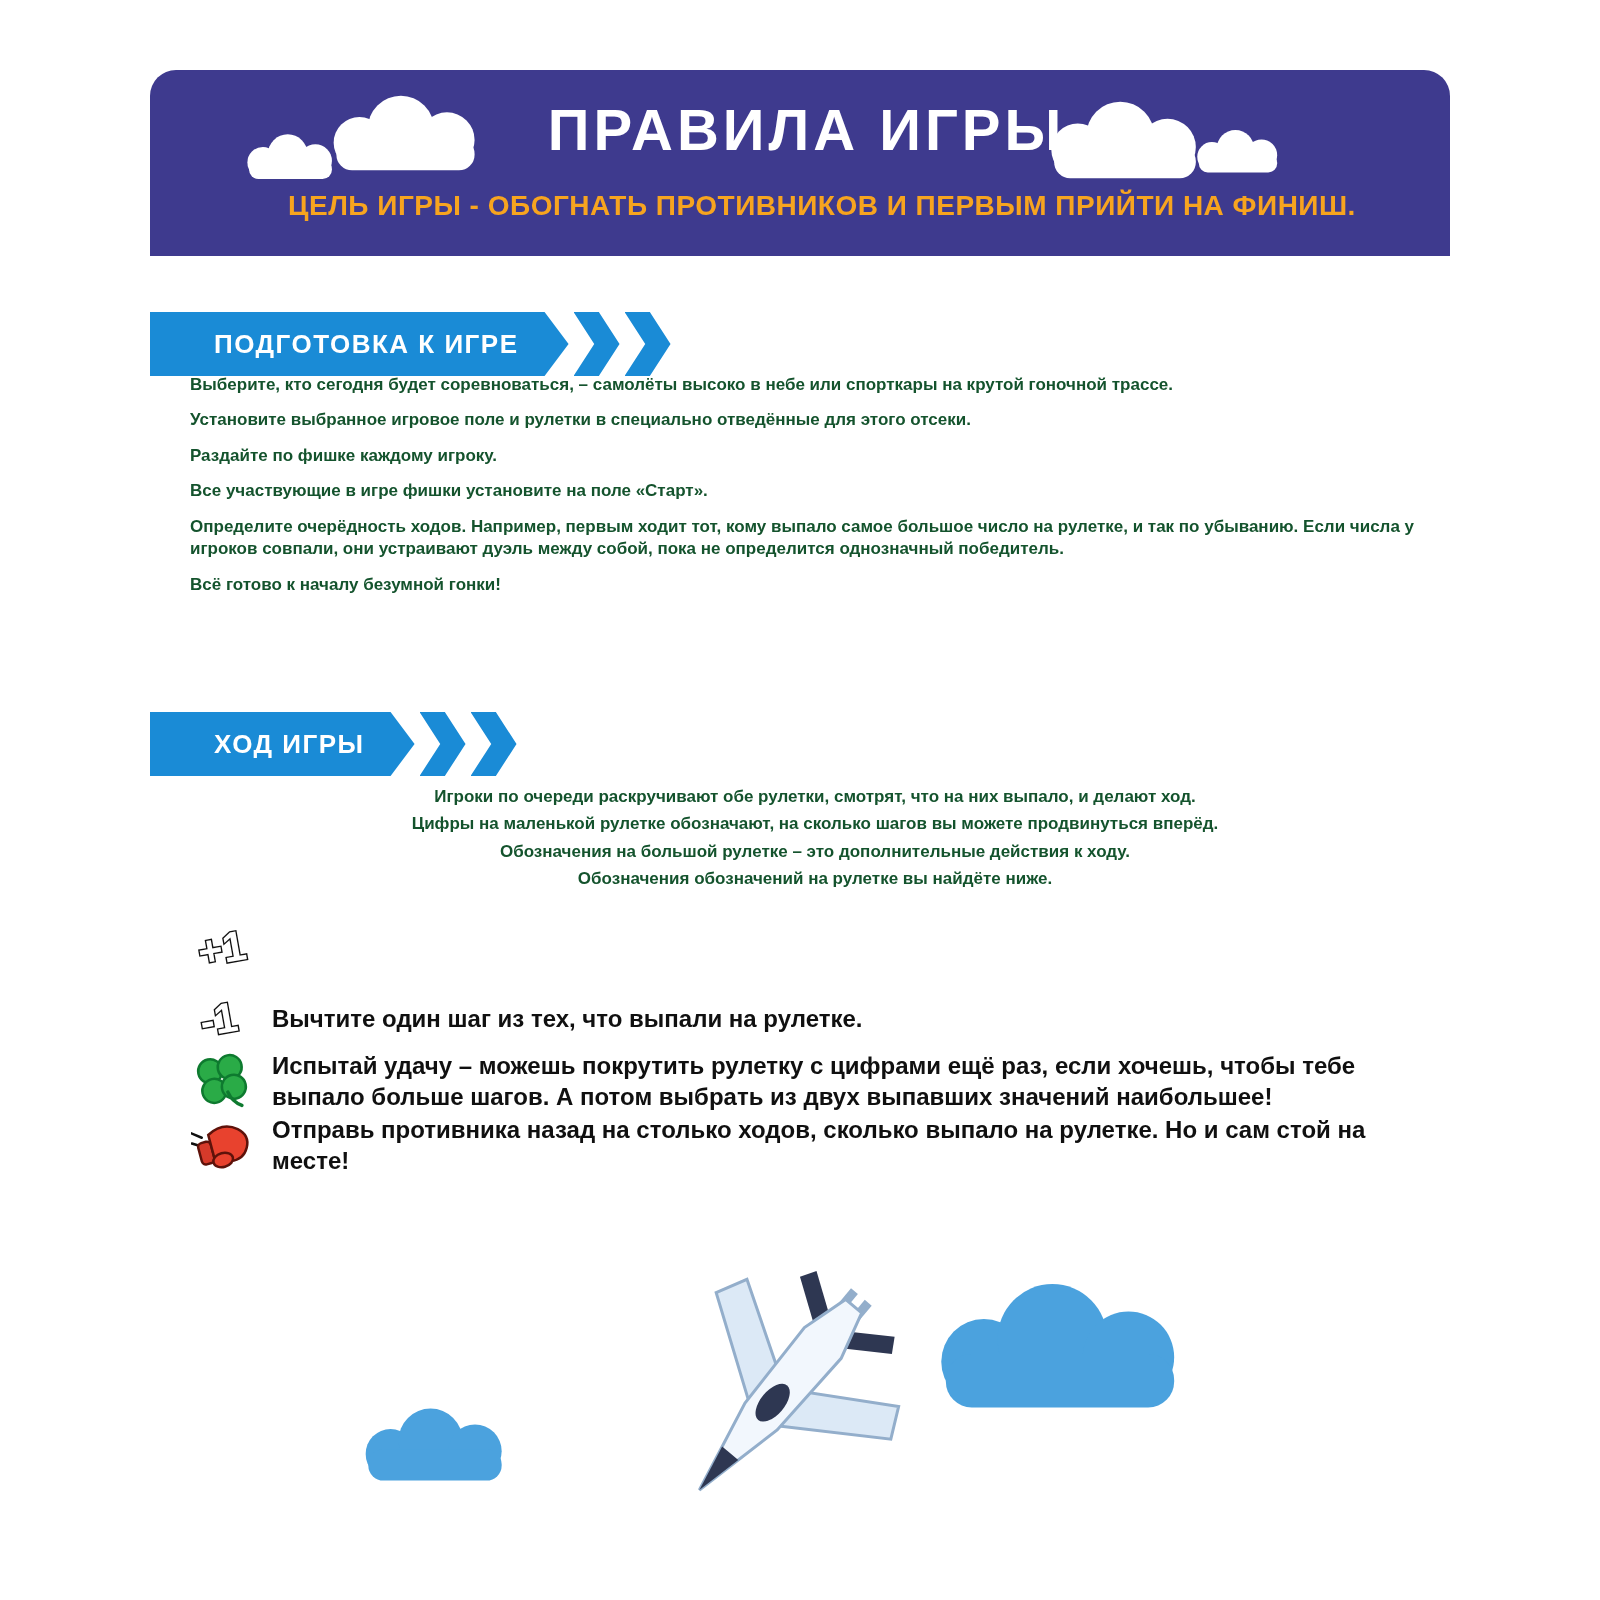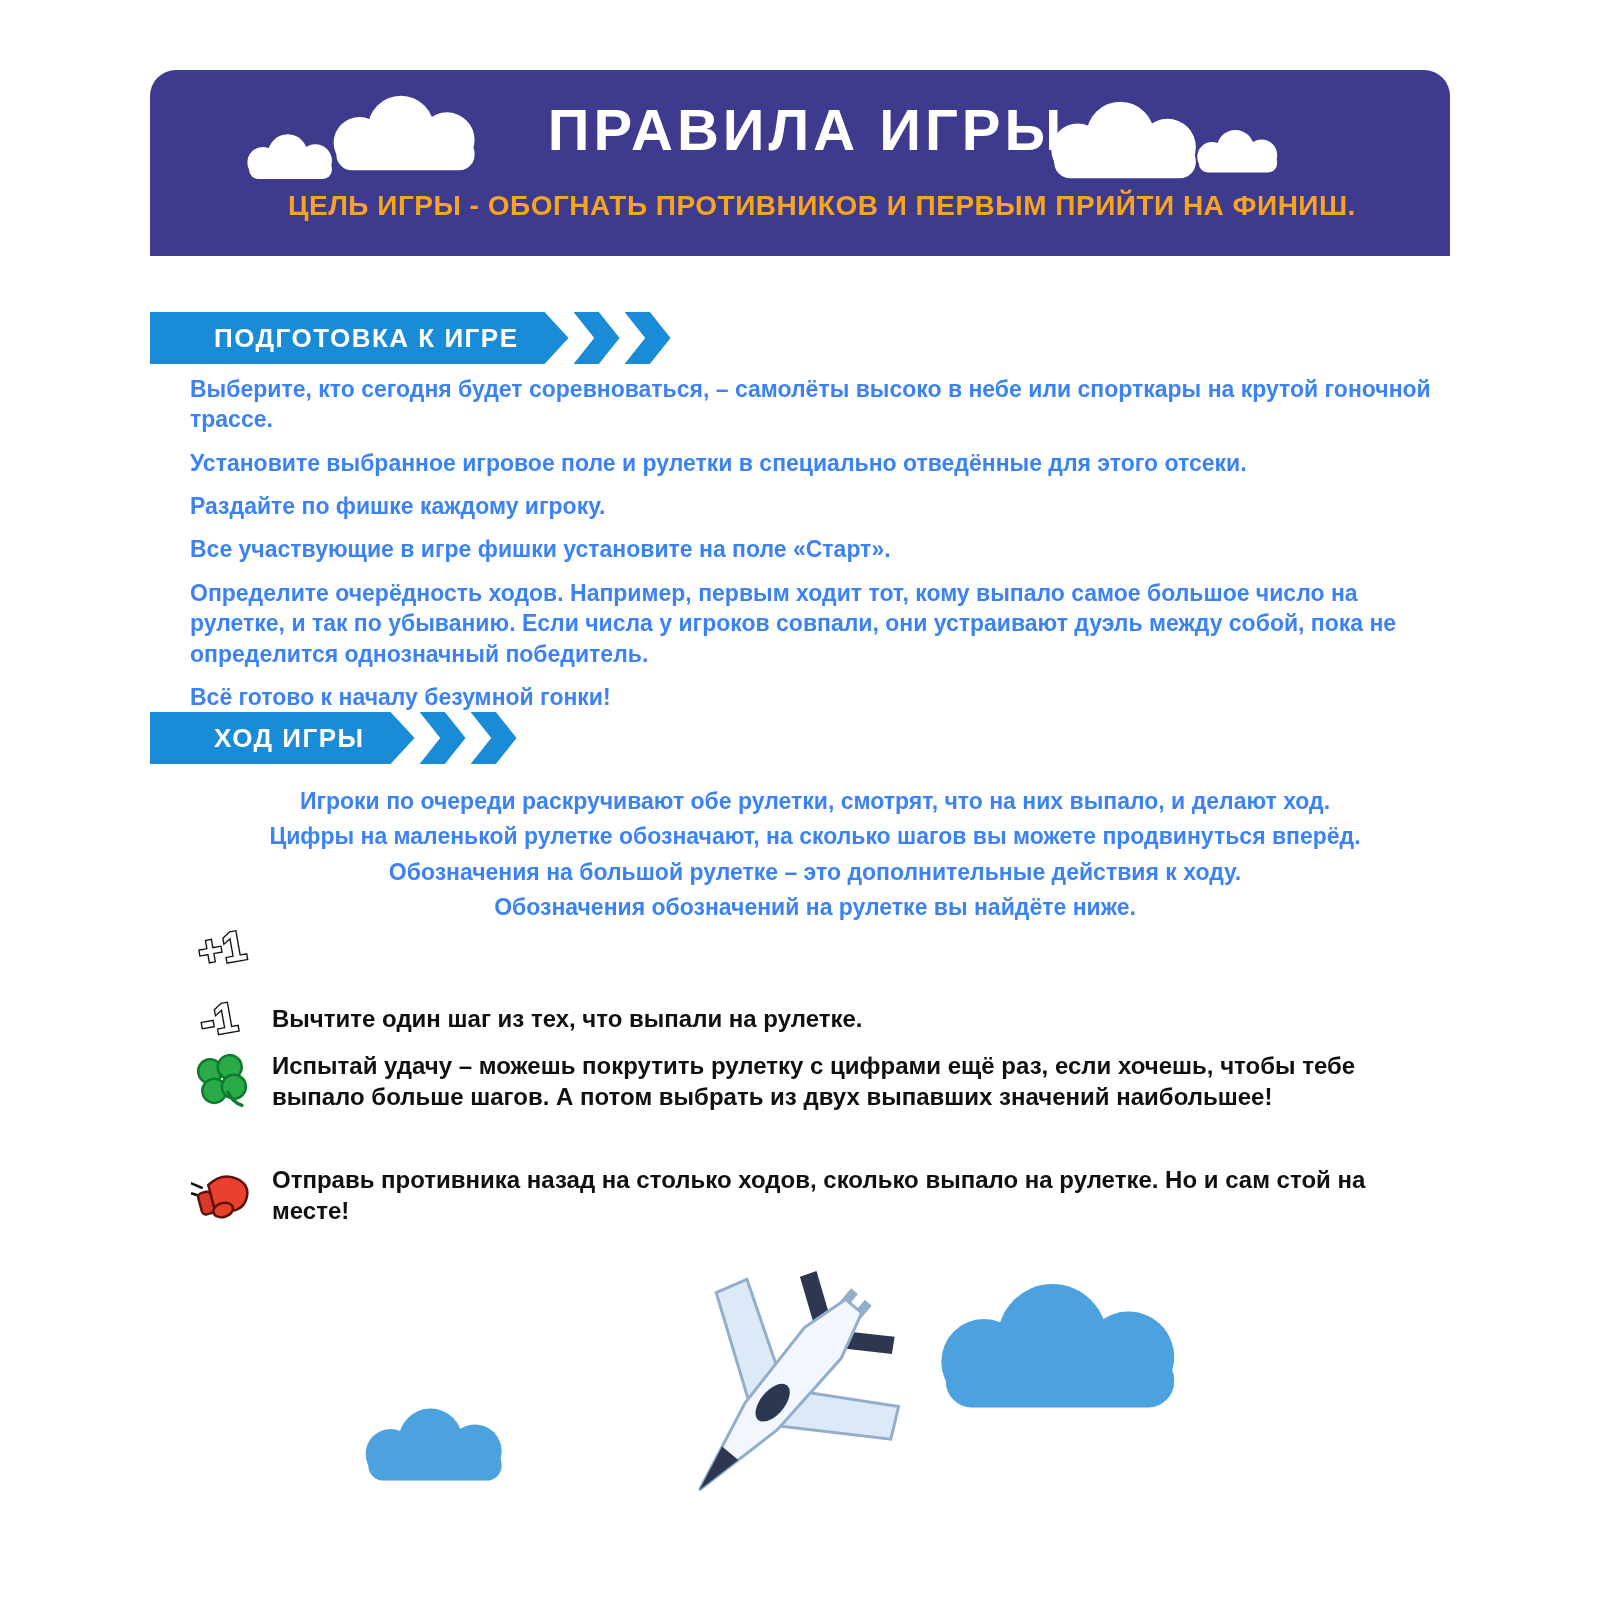--- a/index.html
+++ b/index.html
@@ -9,30 +9,30 @@
   
   .header-band{position:absolute;left:150px;top:70px;width:1300px;height:186px;
     background:#3e3a8e;border-radius:26px 26px 0 0;}
   .page-title{position:absolute;left:13px;right:0;top:26px;text-align:center;color:#ffffff;
     font-weight:bold;font-size:58px;letter-spacing:4px;}
   .goal-subtitle{position:absolute;left:0;right:0;top:120px;text-align:center;color:#f7a41f;
     font-weight:bold;font-size:28px;letter-spacing:0.5px;padding-left:44px;}
   .hcloud{position:absolute;}
 
   
-  .banner{position:absolute;left:150px;display:flex;align-items:stretch;height:52px;}
+  .banner{position:absolute;left:150px;display:flex;align-items:stretch;height:64px;}
   .banner-rect{background:#1a8bd6;color:#ffffff;font-weight:bold;font-size:26px;letter-spacing:1.5px;
     display:flex;align-items:center;padding:0 50px 0 64px;
     clip-path:polygon(0 0,calc(100% - 24px) 0,100% 50%,calc(100% - 24px) 100%,0 100%);}
   .chev{width:46px;background:#1a8bd6;margin-left:5px;
     clip-path:polygon(0 0,55% 0,100% 50%,55% 100%,0 100%,45% 50%);}
 
   
-  .text-col{position:absolute;left:190px;width:1250px;color:#3b82f6;font-weight:bold;
-    font-size:23px;line-height:1.32;}
+  .text-col{position:absolute;left:190px;width:1250px;color:#14532d;font-weight:bold;
+    font-size:17px;line-height:1.32;}
   .text-col p{margin:0 0 13px 0;}
   .text-col.tight p{margin:4px 0 5px 0;text-align:center;}
 
   
   .legend-row{position:absolute;left:190px;width:1235px;display:flex;align-items:center;gap:18px;
     color:#101010;font-weight:bold;font-size:24px;line-height:1.3;}
   .legend-icon{flex:0 0 64px;display:flex;justify-content:center;align-items:center;}
   .legend-text{flex:1;}
 
   .footer-note{position:absolute;left:190px;top:1198px;width:1245px;color:#101010;
@@ -142,21 +142,21 @@
             <circle cx="18" cy="38" r="12"></circle>
               <circle cx="38" cy="38" r="12"></circle>
           </g>
           <path d="M31 42 q2 10 11 16" stroke="#0e7a2f" stroke-width="3.5" fill="none" stroke-linecap="round"></path>
         </g>
       </svg>
     </span>
     <span class="legend-text">Испытай удачу – можешь покрутить рулетку с цифрами ещё раз, если хочешь, чтобы тебе выпало больше шагов. А потом выбрать из двух выпавших значений наибольшее!</span>
   </div>
 
-  <div class="legend-row" style="top:1164px;">
+  <div class="legend-row" style="top:1114px;">
     <span class="legend-icon">
       <svg width="62" height="58" viewBox="0 0 62 58">
         <g transform="rotate(-15 30 28)">
           <path d="M4 10 l9 7 M2 20 l8 5" stroke="#101010" stroke-width="2.5" stroke-linecap="round"></path>
           <rect x="7" y="22" width="13" height="22" rx="4" fill="#d63a2a" stroke="#5e120a" stroke-width="2.5"></rect>
           <path d="M20 16 q17 -9 30 2 q10 9 4 20 q-6 11 -19 9 l-15 -2 z" fill="#e8422e" stroke="#5e120a" stroke-width="2.5"></path>
           <ellipse cx="28" cy="44" rx="10" ry="7" fill="#e8422e" stroke="#5e120a" stroke-width="2.5"></ellipse>
         </g>
       </svg>
     </span>

